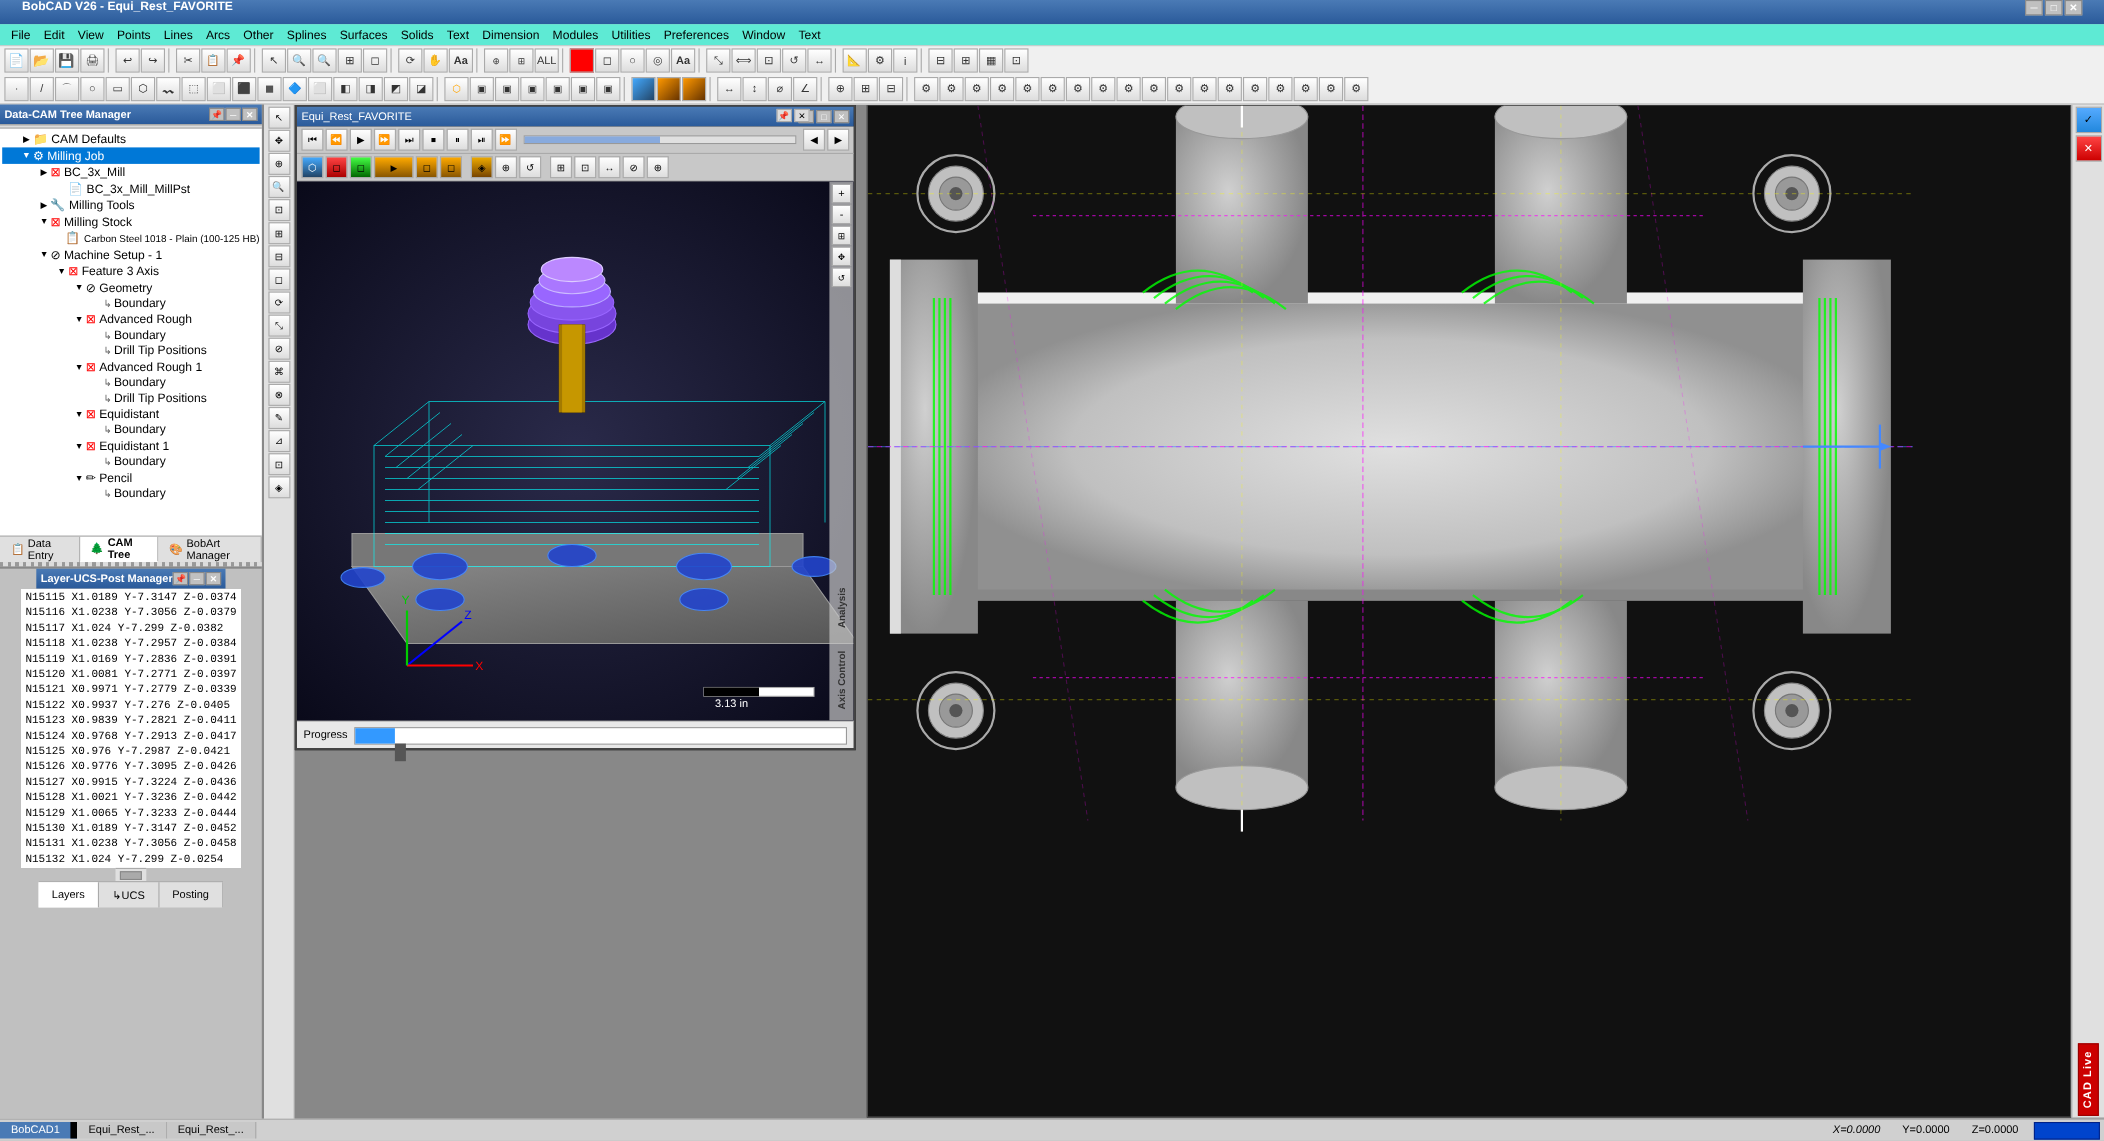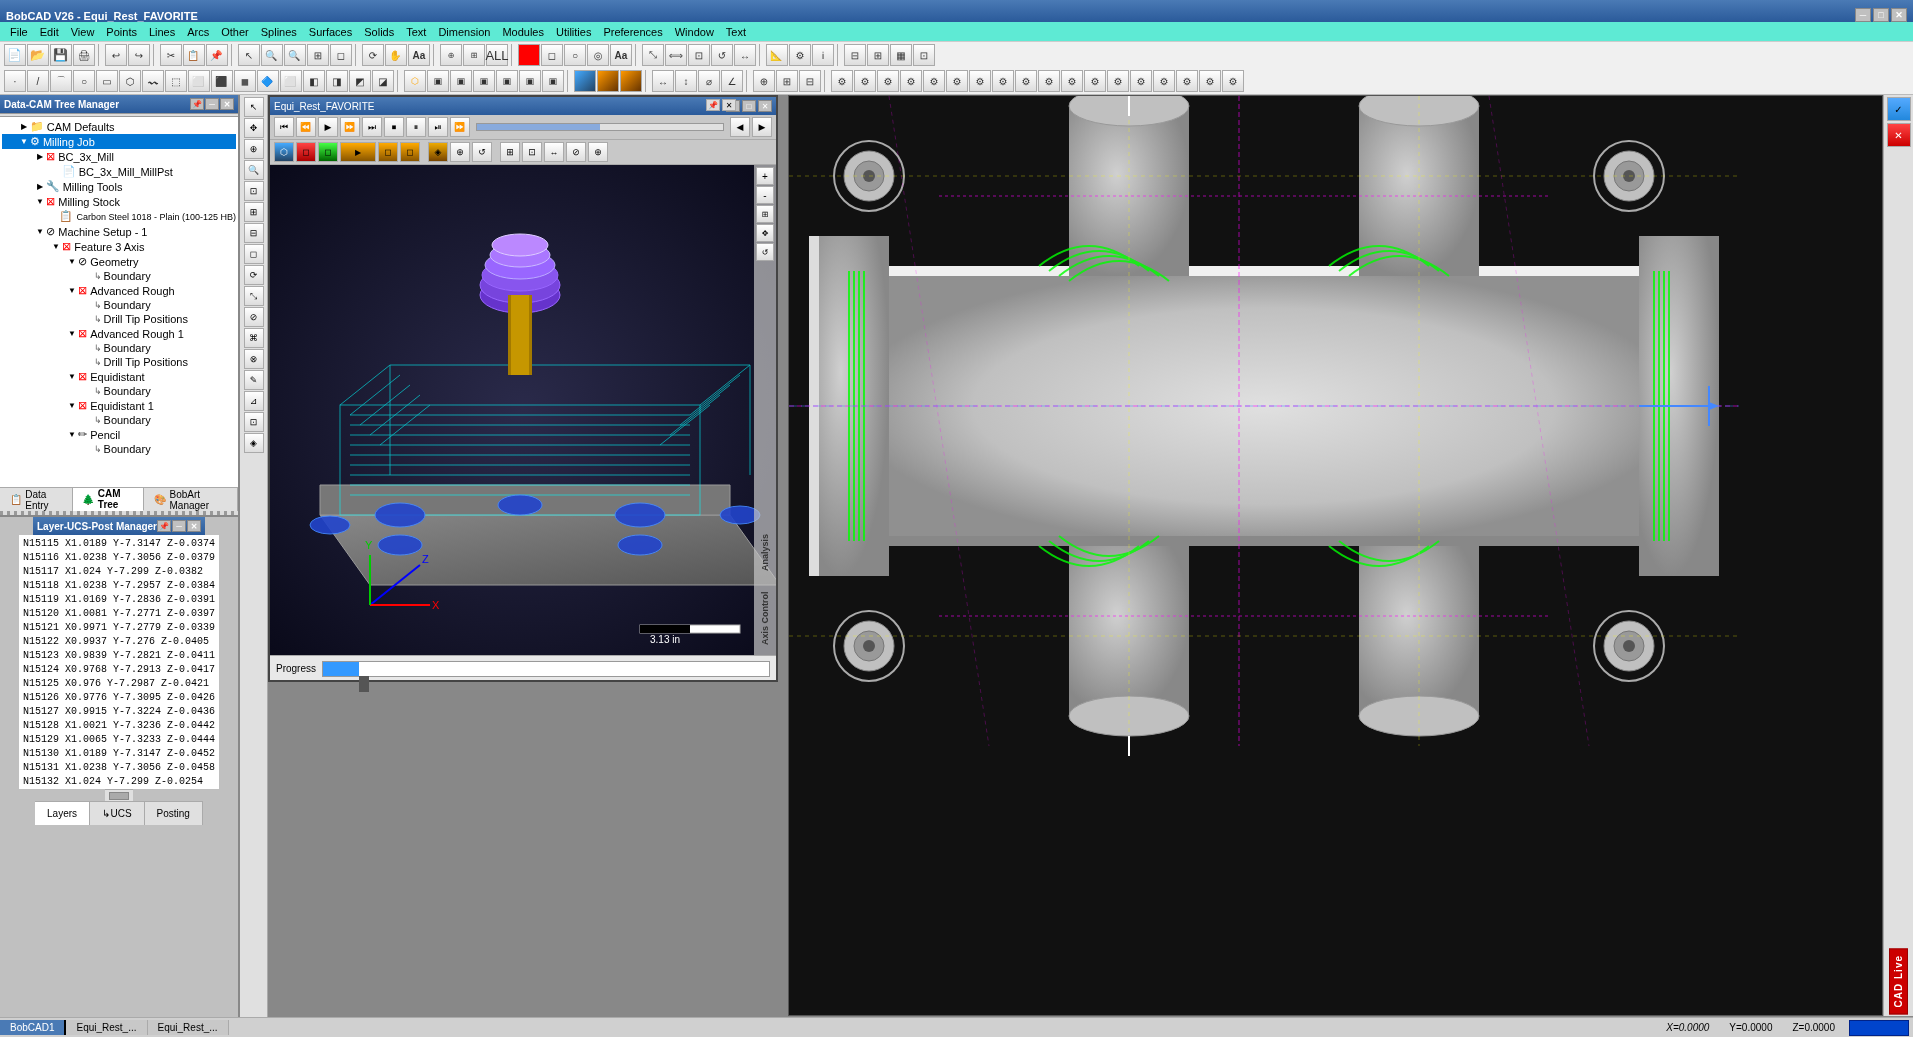--- a/index.html
+++ b/index.html
@@ -4,23 +4,23 @@
   <style>
     * { box-sizing: border-box; margin: 0; padding: 0; }
     body { font-family: 'Arial', sans-serif; font-size: 11px; background: #c0c0c0; overflow: hidden; width: 1913px; height: 1037px; }
 
     
     .title-bar {
       background: linear-gradient(to bottom, #4a7ab5, #2a5a9a);
       color: white;
       height: 22px;
       display: flex;
-      align-items: flex-end;
+      align-items: flex-start;
       justify-content: space-between;
-      padding: 0 6px;
+      padding: 0 20px;
       font-size: 11px;
       font-weight: bold;
     }
     .title-bar-controls { display: flex; gap: 2px; }
     .title-btn { width: 16px; height: 14px; background: #c0c0c0; border: 1px solid #888; font-size: 9px; display: flex; align-items: center; justify-content: center; cursor: pointer; }
 
     
     .menu-bar {
       background: #5eead4;
       height: 20px;
@@ -237,21 +237,21 @@
     <div class="tb-btn" style="font-size:10px;">🔍</div>
     <div class="tb-btn" style="font-size:10px;">⊞</div>
     <div class="tb-btn">◻</div>
     <div class="tb-separator"></div>
     <div class="tb-btn">⟳</div>
     <div class="tb-btn">✋</div>
     <div class="tb-btn" style="font-size:10px;font-weight:bold;">Aa</div>
     <div class="tb-separator"></div>
     <div class="tb-btn" style="font-size:8px;">⊕</div>
     <div class="tb-btn" style="font-size:8px;">⊞</div>
-    <div class="tb-btn" style="font-size:13px;">ALL</div>
+    <div class="tb-btn" style="font-size:10px;">ALL</div>
     <div class="tb-separator"></div>
     <div class="tb-btn" style="background:red;width:22px;height:22px;"></div>
     <div class="tb-btn">◻</div>
     <div class="tb-btn">○</div>
     <div class="tb-btn">◎</div>
     <div class="tb-btn" style="font-size:10px;font-weight:bold;">Aa</div>
     <div class="tb-separator"></div>
     <div class="tb-btn">⤡</div>
     <div class="tb-btn">⟺</div>
     <div class="tb-btn">⊡</div>
@@ -942,21 +942,21 @@
       <div style="flex:1;"></div>
 
       <div style="writing-mode:vertical-rl;transform:rotate(180deg);background:#cc0000;color:white;font-size:10px;font-weight:bold;padding:6px 3px;letter-spacing:1px;cursor:pointer;border:1px solid #990000;">CAD Live</div>
     </div>
 
   </div>
 
 </div>
 
 <div style="height:20px;background:#d0d0d0;display:flex;align-items:center;border-top:1px solid #aaa;position:absolute;bottom:0;left:0;right:0;">
-  <div style="padding:2px 10px;border-right:2px solid #000000;background:#4a7ab5;color:white;font-size:10px;cursor:pointer;">BobCAD1</div>
+  <div style="padding:2px 10px;border-right:6px solid #000000;background:#4a7ab5;color:white;font-size:10px;cursor:pointer;">BobCAD1</div>
   <div style="padding:2px 10px;border-right:1px solid #aaa;background:#c8c8c8;font-size:10px;cursor:pointer;">Equi_Rest_...</div>
   <div style="padding:2px 10px;border-right:1px solid #aaa;background:#c8c8c8;font-size:10px;cursor:pointer;">Equi_Rest_...</div>
   <div style="flex:1;"></div>
   <span style="font-size:10px;padding:0 10px;font-style:italic;">X=0.0000</span>
   <span style="font-size:10px;padding:0 10px;">Y=0.0000</span>
   <span style="font-size:10px;padding:0 10px;">Z=0.0000</span>
   <div style="width:60px;height:16px;background:#0044cc;border:1px solid #002288;margin:0 4px;"></div>
 </div>
 
 </body></html>

